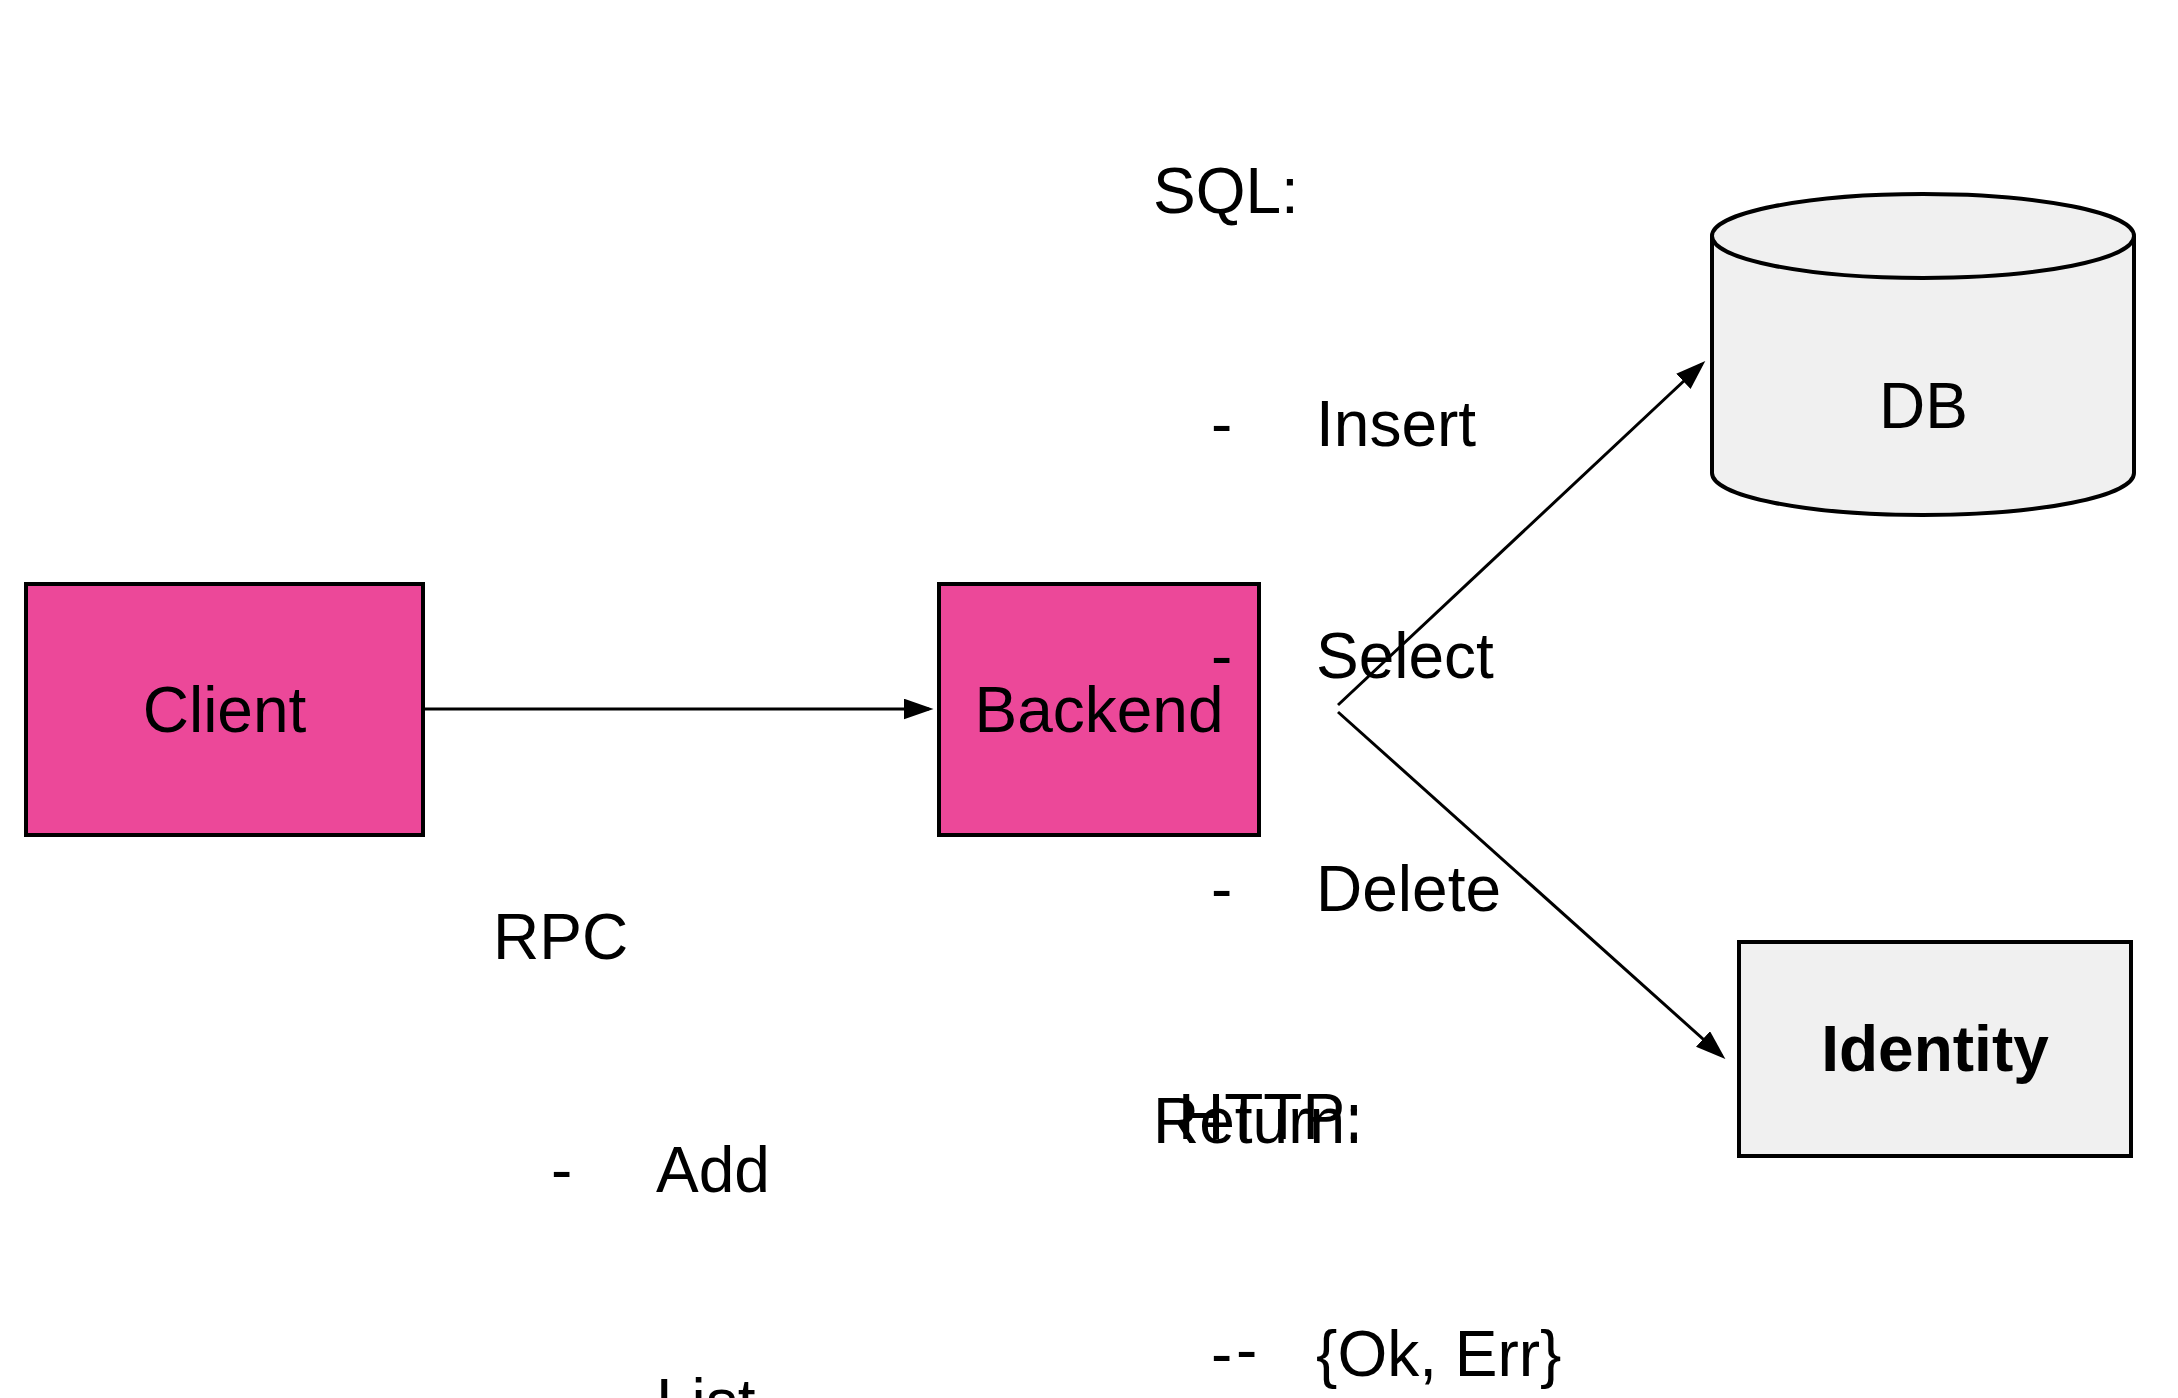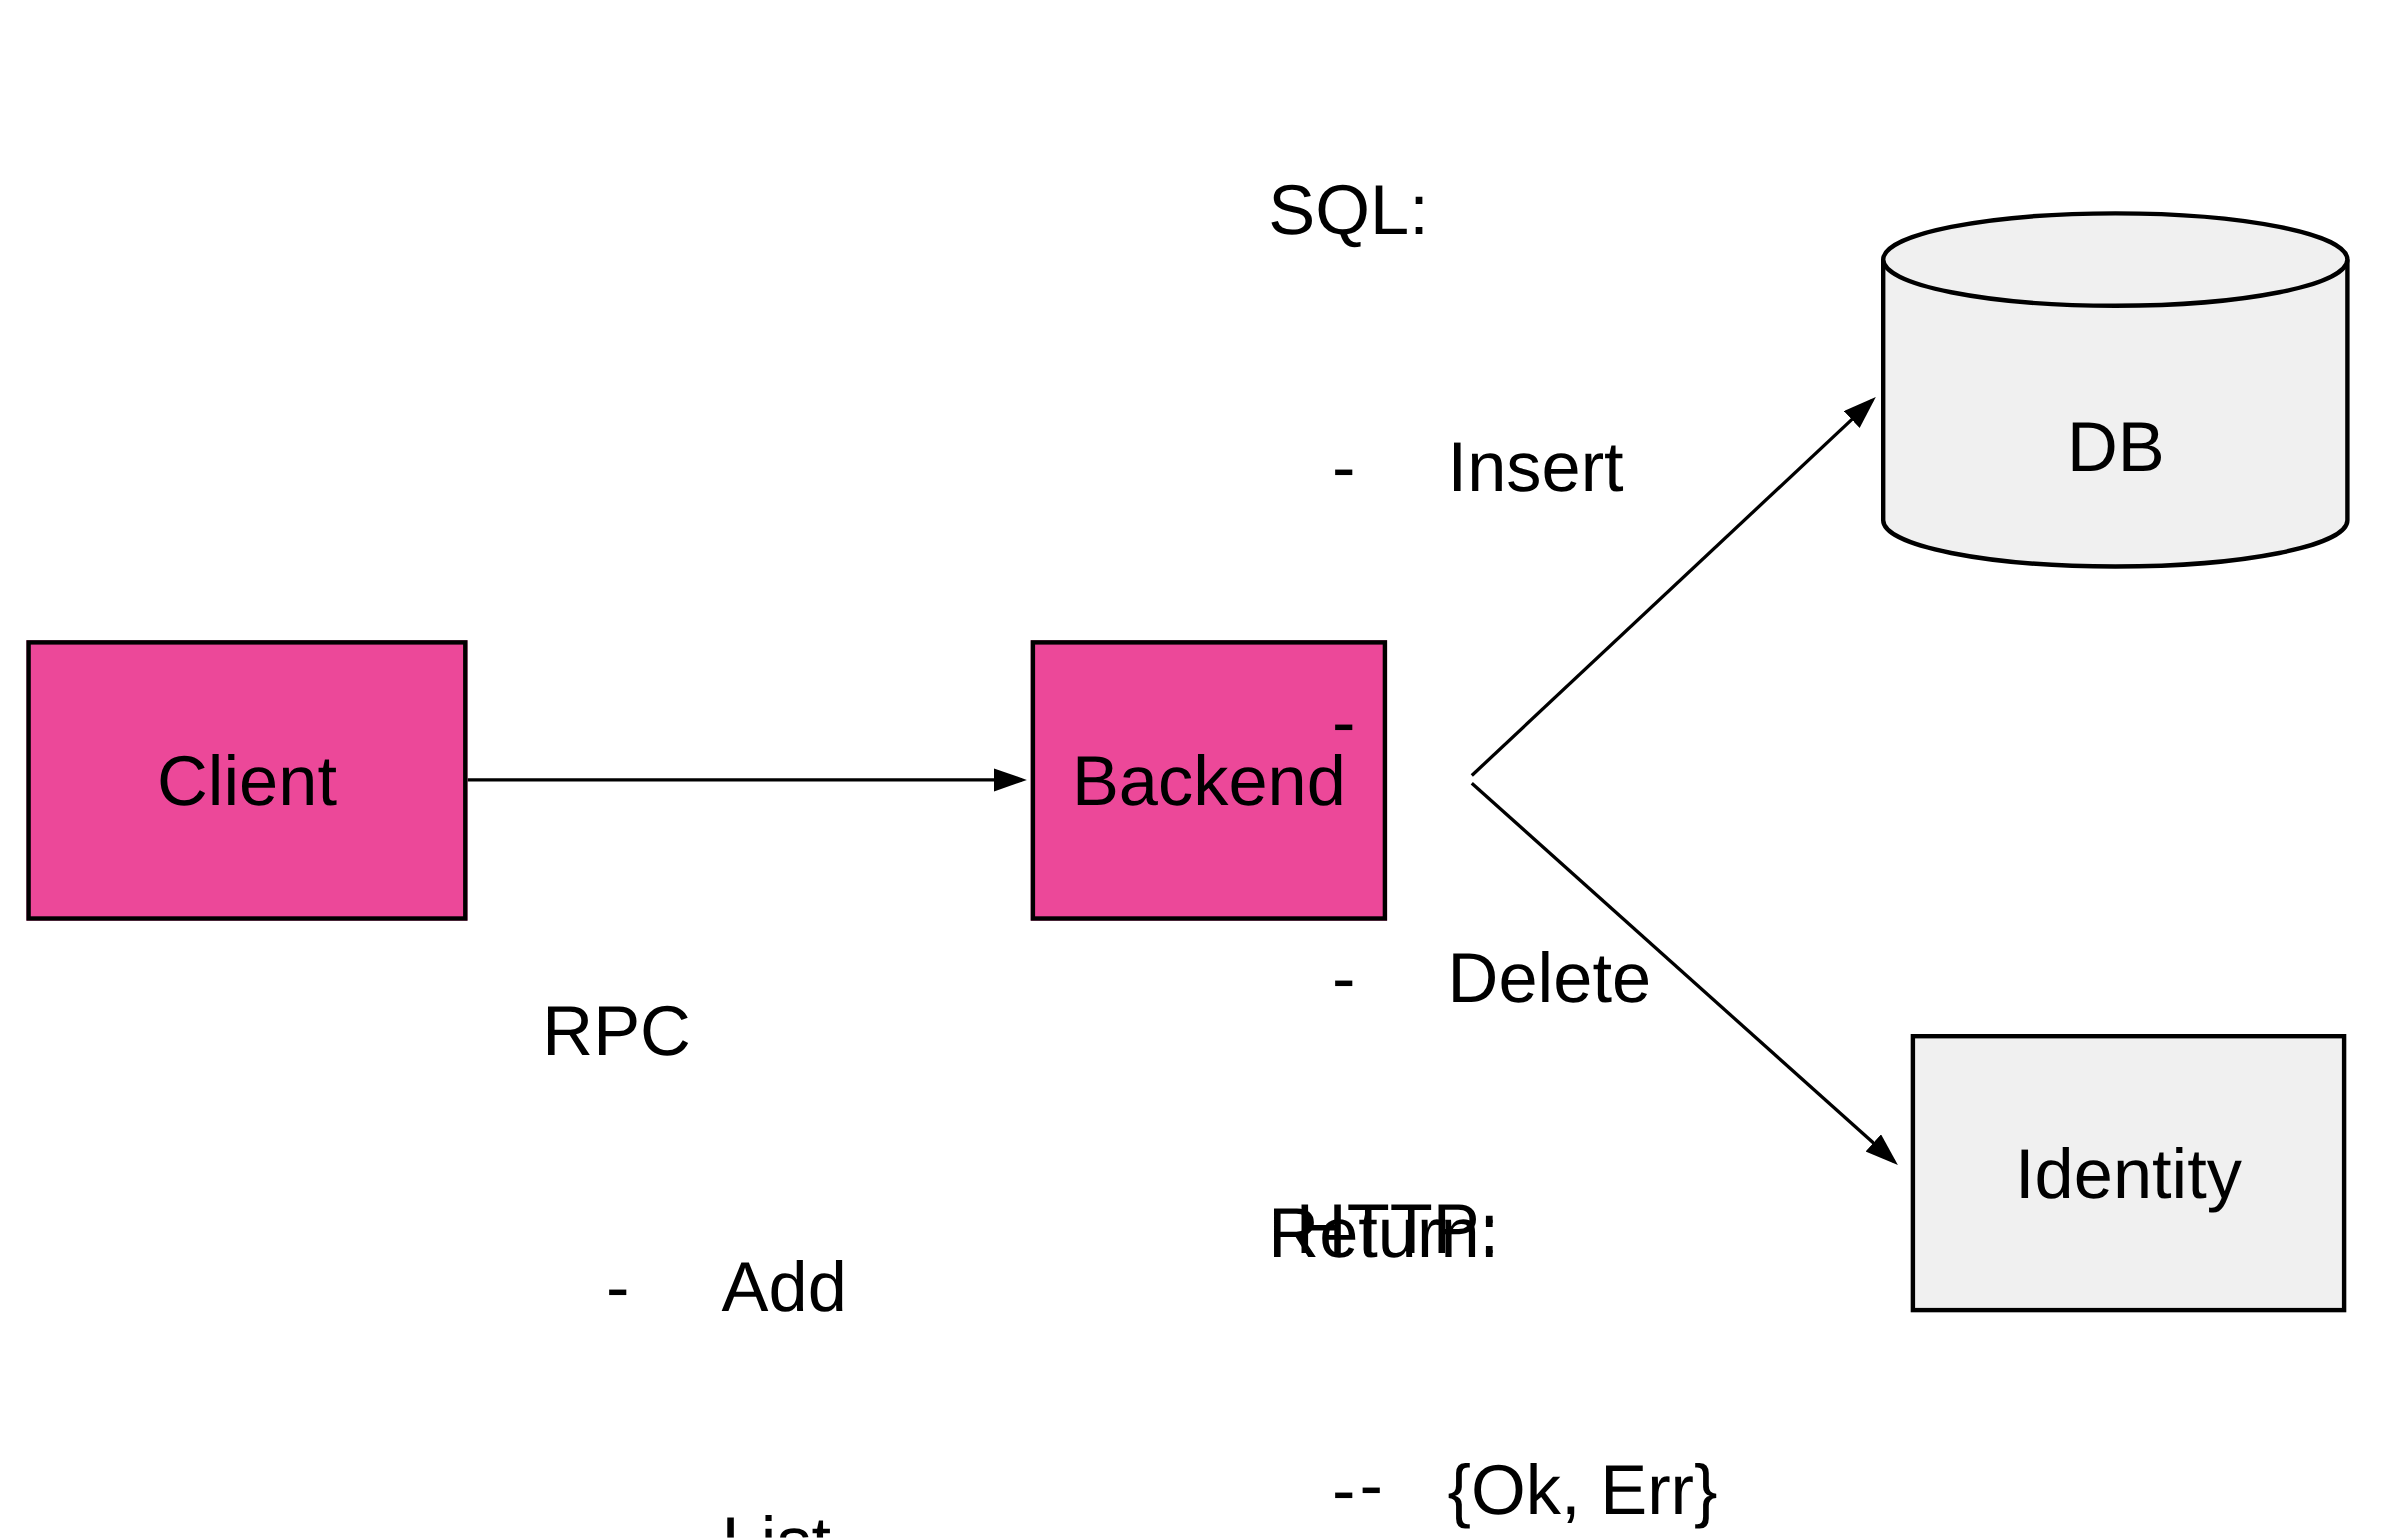--- a/index.html
+++ b/index.html
@@ -29,21 +29,21 @@
     justify-content: center;
     font-size: 64px;
     line-height: 76px;
     text-align: center;
   }
   .node.yellow { background: #ec4899; }
   .node.gray   { background: #f0f0f0; }
 
   #client  { left: 24px;  top: 582px; width: 401px; height: 255px; }
   #backend { left: 937px; top: 582px; width: 324px; height: 255px; }
-  #idp     { left: 1737px; top: 940px; width: 396px; height: 253px; flex-direction: row; }
+  #idp     { left: 1737px; top: 940px; width: 396px; height: 218px; flex-direction: row; font-weight: bold; }
 
   .db-label {
     position: absolute;
     left: 1712px; top: 339px; width: 423px;
     font-size: 64px; line-height: 77px;
     text-align: center;
     margin-top: 29px;
   }
 
   .anno {
@@ -102,20 +102,21 @@
     <div class="line">
       
       <span class="text">SQL:</span>
     </div>
     <div class="line">
       <span class="marker">-</span>
       <span class="text">Insert</span>
     </div>
     <div class="line">
       <span class="marker">-</span>
+      <span class="text">Select</span>
     </div>
     <div class="line">
       <span class="marker">-</span>
       <span class="text">Delete</span>
     </div>
     <div class="line">
       
       <span class="text">Return:</span>
     </div>
     <div class="line">

